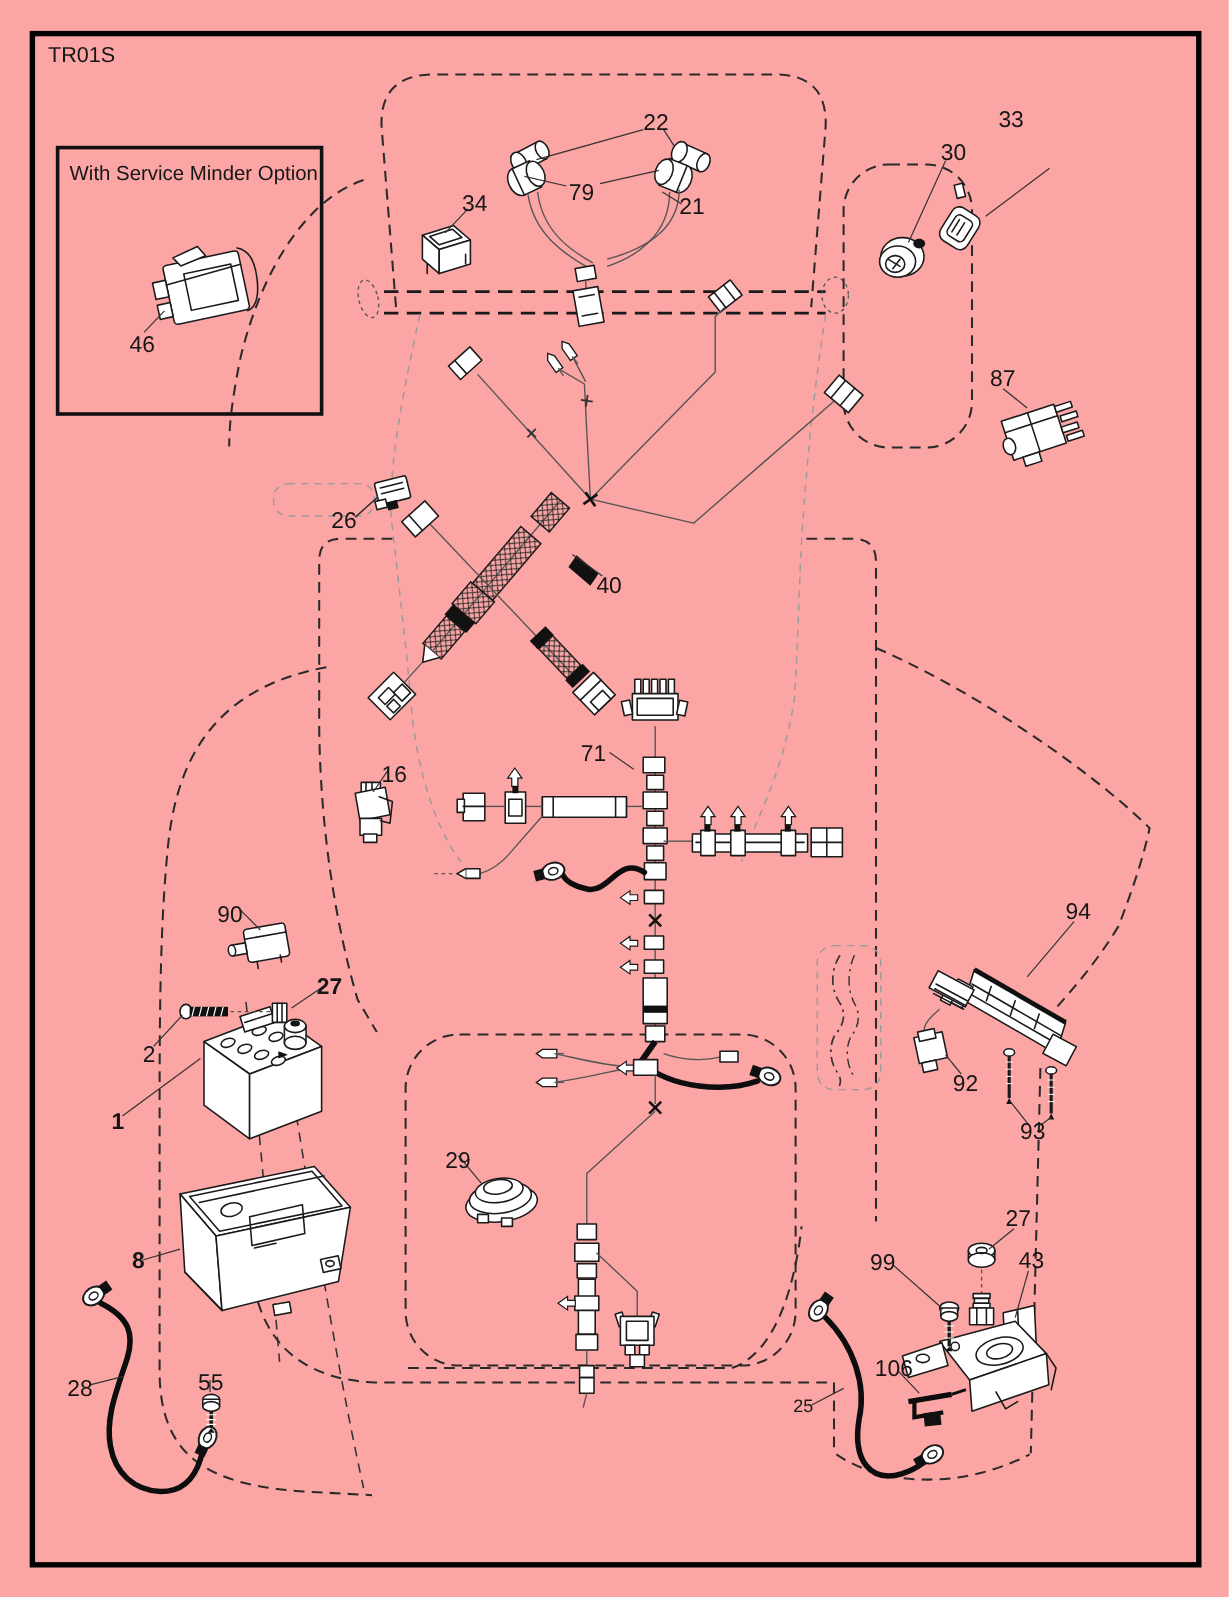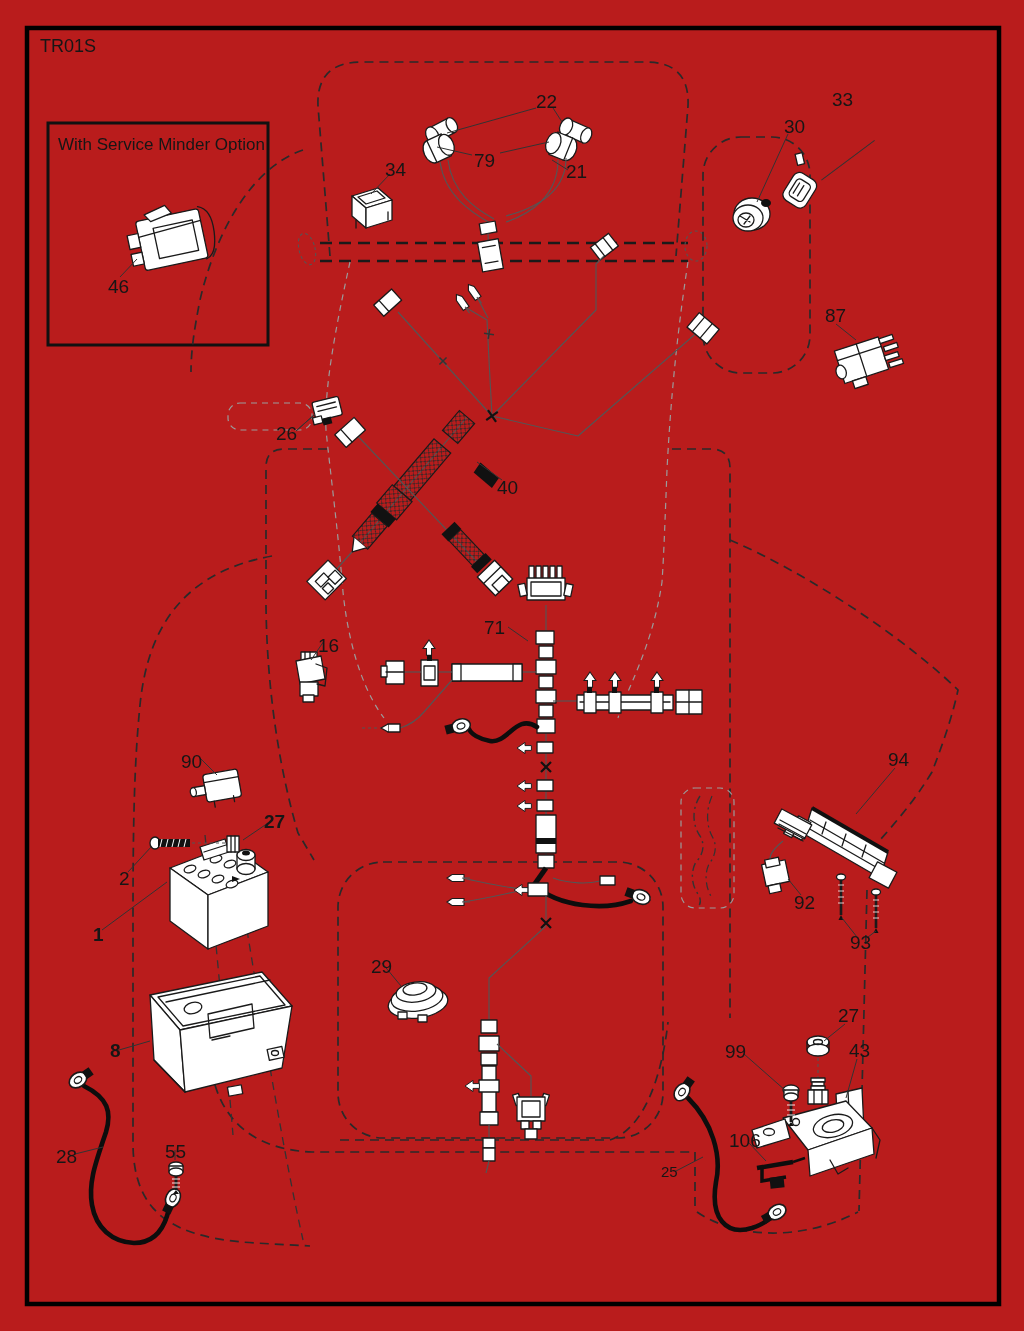--- a/index.html
+++ b/index.html
@@ -1,16 +1,16 @@
 <!DOCTYPE html>
 <html><head>
 <meta charset="utf-8">
 <style>
   html,body{margin:0;padding:0;background:#fff;}
-  #page{width:1024px;height:1331px;position:relative;background:#b91c1c;}
+  #page{width:1024px;height:1331px;position:relative;background:#fca5a5;}
   svg{display:block}
   text{font-family:"Liberation Sans","DejaVu Sans",sans-serif;fill:#161616}
   .title{font-size:18px}
   .caption{font-size:17px}
   .callout{font-size:19px}
   .small{font-size:15px}
   .bold{font-weight:700}
   .s{stroke:#1a1a1a;fill:none;stroke-width:1.3;stroke-linecap:round;stroke-linejoin:round}
   .f{fill:#fff;stroke:#1a1a1a;stroke-width:1.3;stroke-linejoin:round}
   .fk{fill:#111;stroke:none}

